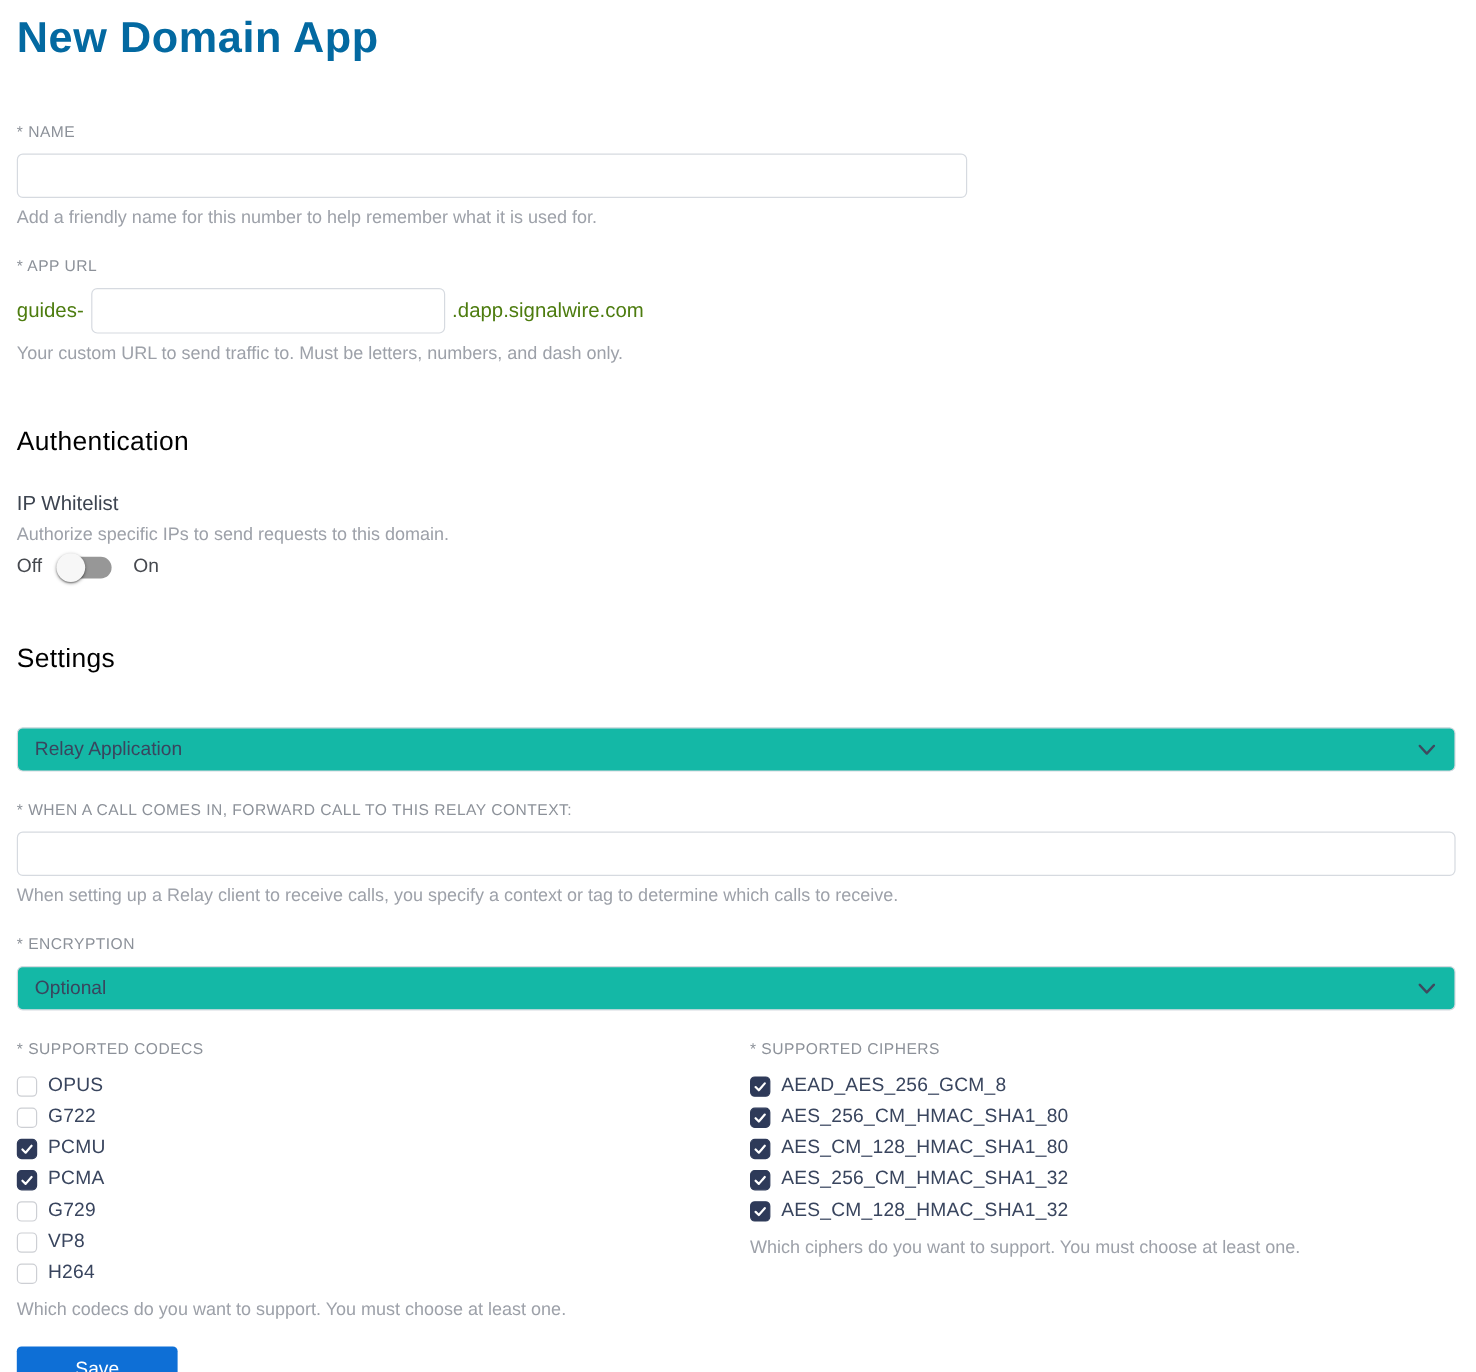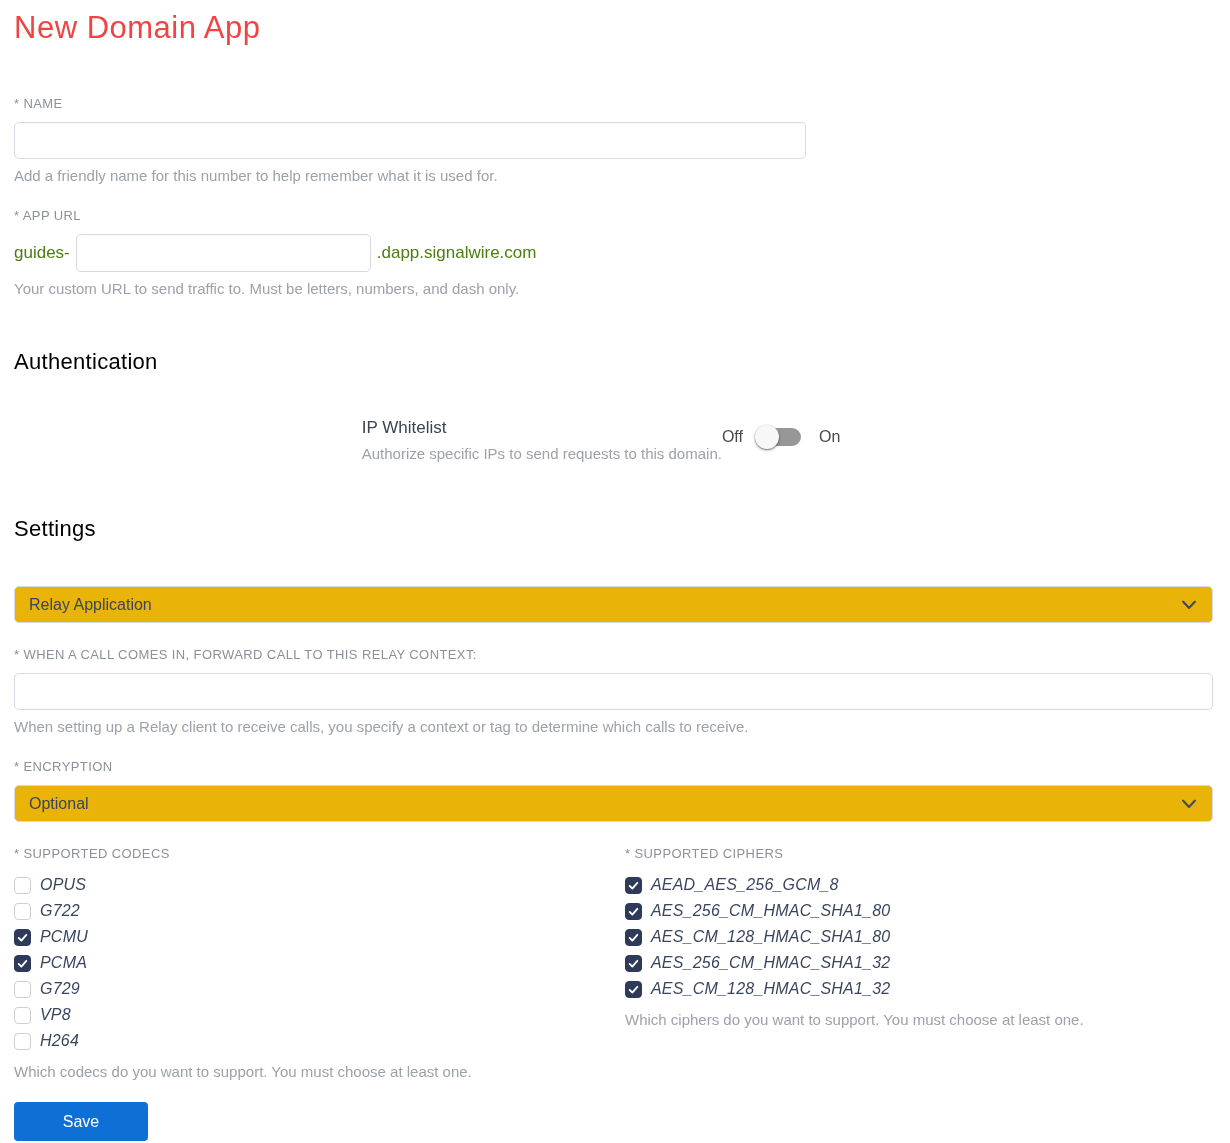--- a/index.html
+++ b/index.html
@@ -7,23 +7,23 @@
     background: #ffffff;
     font-family: "Liberation Sans", sans-serif;
   }
   .page {
     width: 1230px;
     min-height: 1143px;
     background: #ffffff;
     padding: 8px 17px 20px 14px;
   }
   .page-title {
-    font-size: 31px;
-    font-weight: 400;
-    color: #ef4444;
+    font-size: 36px;
+    font-weight: 700;
+    color: #0369a1;
     letter-spacing: 0.5px;
     margin-top: 2px;
   }
   .field-group { margin-top: 24px; }
   .field-group.first { margin-top: 50px; }
   .field-label {
     display: block;
     font-size: 13px;
     color: #8c9199;
     letter-spacing: 0.4px;
@@ -61,24 +61,25 @@
   .url-input { width: 295px; height: 38px; }
   .section-heading {
     font-size: 22px;
     font-weight: 400;
     color: #000000;
     letter-spacing: 0.3px;
   }
   .section-heading.auth { margin-top: 52px; }
   .section-heading.settings { margin-top: 54px; }
   .toggle-row {
-    margin-top: 43px;
+    margin-top: 29px;
     display: flex;
     align-items: flex-start;
-    justify-content: center;
+    justify-content: space-between;
+    flex-direction: column;
   }
   .toggle-row .left-col { max-width: 700px; }
   .ip-whitelist-label {
     font-size: 17px;
     color: #3d4450;
   }
   .ip-whitelist-helper { margin-top: 7px; }
   .toggle-group {
     display: flex;
     align-items: center;
@@ -110,21 +111,21 @@
     border-radius: 50%;
     background: #f7f7f7;
     box-shadow: 0 1px 3px rgba(0,0,0,0.4), 0 1px 1px rgba(0,0,0,0.25);
   }
   .settings-first-field { margin-top: 44px; }
   .select-box {
     position: relative;
     height: 37px;
     border: 1px solid #d6dae0;
     border-radius: 5px;
-    background: #eab308;
+    background: #14b8a6;
     display: flex;
     align-items: center;
     padding: 0 40px 0 14px;
     cursor: pointer;
   }
   .select-value {
     font-size: 16px;
     color: #39455e;
   }
   .select-chevron {
@@ -133,21 +134,21 @@
     top: 50%;
     transform: translateY(-50%);
     width: 14px; height: 9px;
   }
   .checkbox-columns {
     display: flex;
     margin-top: 24px;
   }
   .checkbox-col.codecs { width: 611px; flex: 0 0 611px; }
   .checkbox-col.ciphers { flex: 1; }
-  .checkbox-list { margin-top: 2px; font-style: italic; }
+  .checkbox-list { margin-top: 2px; }
   .checkbox-row {
     display: flex;
     align-items: center;
     height: 26px;
     cursor: pointer;
   }
   .checkbox {
     width: 17px; height: 17px;
     border-radius: 4px;
     border: 1px solid #cdcfd4;

